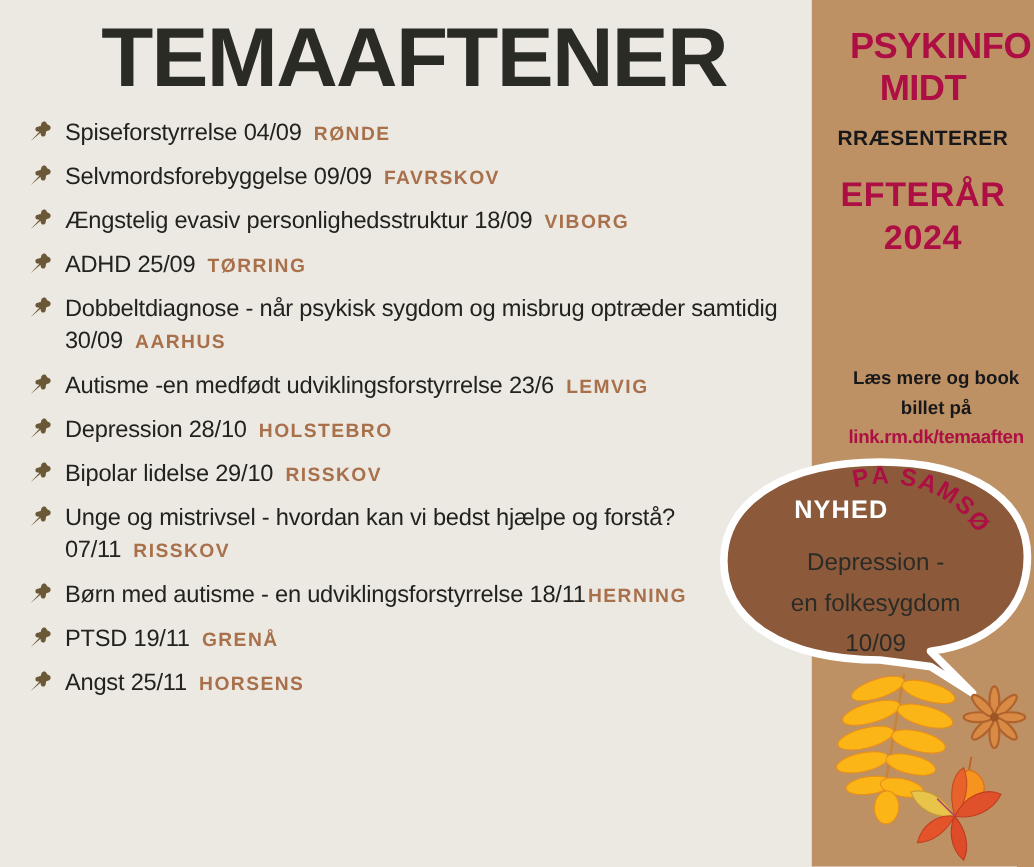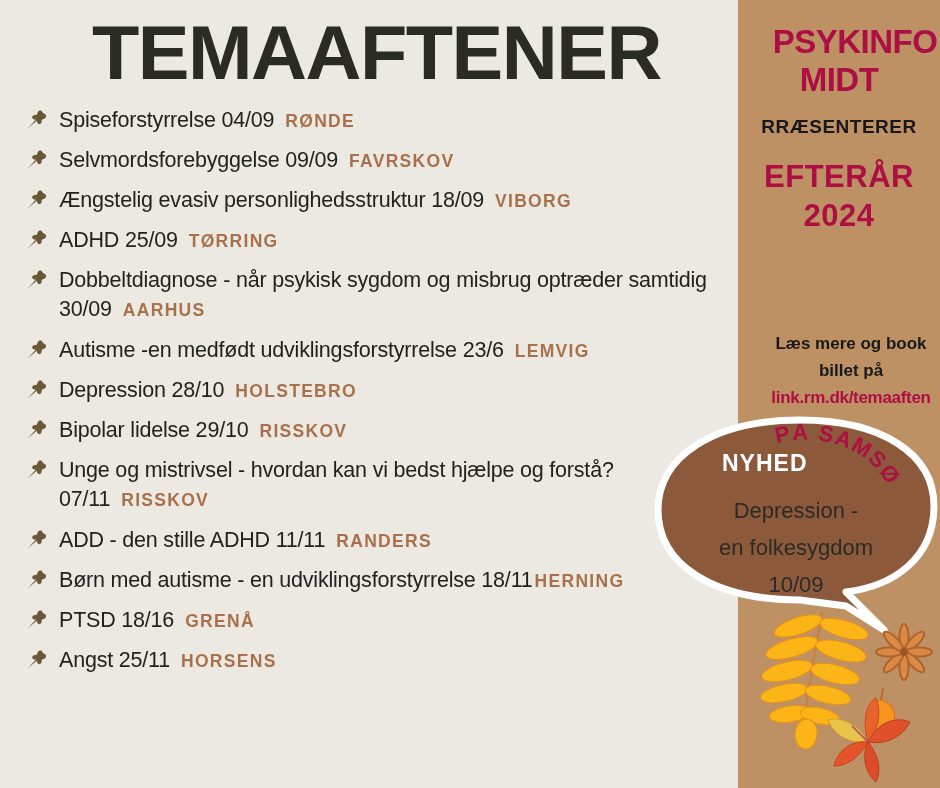--- a/index.html
+++ b/index.html
@@ -196,50 +196,40 @@
       <span class="pin">
         <svg width="26" height="26" viewBox="0 0 26 26">
             <path d="M17.2 2.6c-1.4-.5-2.8.2-3.4 1.3-.5 1-.3 1.9-1 2.6-.7.7-1.8.5-2.9.8-1.3.4-2 1.6-1.6 2.8.3.9 1.2 1.4 2.2 1.5l1.3.1-8 8.6 9-7.6.2 1.3c.2 1 .8 1.9 1.8 2.1 1.3.3 2.4-.5 2.7-1.8.3-1.1 0-2.2.7-2.9.7-.7 1.7-.4 2.6-1 1.1-.7 1.6-2.1 1-3.4-.4-.9-1.3-1.3-2.2-1.6-1-.3-1.5-2.4-2.4-2.8z" fill="#6B5836"></path>
           </svg>
       </span>
       <span class="event-text">
         <span>Unge og mistrivsel - hvordan kan vi bedst hjælpe og forstå? 07/11</span><span class="city">RISSKOV</span>
       </span>
     </div>
 
-    <div class="event-row">
-      <span class="pin">
-        <svg width="26" height="26" viewBox="0 0 26 26">
-            <path d="M17.2 2.6c-1.4-.5-2.8.2-3.4 1.3-.5 1-.3 1.9-1 2.6-.7.7-1.8.5-2.9.8-1.3.4-2 1.6-1.6 2.8.3.9 1.2 1.4 2.2 1.5l1.3.1-8 8.6 9-7.6.2 1.3c.2 1 .8 1.9 1.8 2.1 1.3.3 2.4-.5 2.7-1.8.3-1.1 0-2.2.7-2.9.7-.7 1.7-.4 2.6-1 1.1-.7 1.6-2.1 1-3.4-.4-.9-1.3-1.3-2.2-1.6-1-.3-1.5-2.4-2.4-2.8z" fill="#6B5836"></path>
-          </svg>
-      </span>
-      <span class="event-text">
-        <span>ADD - den stille ADHD 11/11</span><span class="city">RANDERS</span>
-      </span>
-    </div>
 
     <div class="event-row">
       <span class="pin">
         <svg width="26" height="26" viewBox="0 0 26 26">
             <path d="M17.2 2.6c-1.4-.5-2.8.2-3.4 1.3-.5 1-.3 1.9-1 2.6-.7.7-1.8.5-2.9.8-1.3.4-2 1.6-1.6 2.8.3.9 1.2 1.4 2.2 1.5l1.3.1-8 8.6 9-7.6.2 1.3c.2 1 .8 1.9 1.8 2.1 1.3.3 2.4-.5 2.7-1.8.3-1.1 0-2.2.7-2.9.7-.7 1.7-.4 2.6-1 1.1-.7 1.6-2.1 1-3.4-.4-.9-1.3-1.3-2.2-1.6-1-.3-1.5-2.4-2.4-2.8z" fill="#6B5836"></path>
           </svg>
       </span>
       <span class="event-text">
         <span>Børn med autisme - en udviklingsforstyrrelse 18/11</span><span class="city tight">HERNING</span>
       </span>
     </div>
 
     <div class="event-row">
       <span class="pin">
         <svg width="26" height="26" viewBox="0 0 26 26">
             <path d="M17.2 2.6c-1.4-.5-2.8.2-3.4 1.3-.5 1-.3 1.9-1 2.6-.7.7-1.8.5-2.9.8-1.3.4-2 1.6-1.6 2.8.3.9 1.2 1.4 2.2 1.5l1.3.1-8 8.6 9-7.6.2 1.3c.2 1 .8 1.9 1.8 2.1 1.3.3 2.4-.5 2.7-1.8.3-1.1 0-2.2.7-2.9.7-.7 1.7-.4 2.6-1 1.1-.7 1.6-2.1 1-3.4-.4-.9-1.3-1.3-2.2-1.6-1-.3-1.5-2.4-2.4-2.8z" fill="#6B5836"></path>
           </svg>
       </span>
       <span class="event-text">
-        <span>PTSD 18/16</span><span class="city">GRENÅ</span>
+        <span>PTSD 19/11</span><span class="city">GRENÅ</span>
       </span>
     </div>
 
     <div class="event-row">
       <span class="pin">
         <svg width="26" height="26" viewBox="0 0 26 26">
             <path d="M17.2 2.6c-1.4-.5-2.8.2-3.4 1.3-.5 1-.3 1.9-1 2.6-.7.7-1.8.5-2.9.8-1.3.4-2 1.6-1.6 2.8.3.9 1.2 1.4 2.2 1.5l1.3.1-8 8.6 9-7.6.2 1.3c.2 1 .8 1.9 1.8 2.1 1.3.3 2.4-.5 2.7-1.8.3-1.1 0-2.2.7-2.9.7-.7 1.7-.4 2.6-1 1.1-.7 1.6-2.1 1-3.4-.4-.9-1.3-1.3-2.2-1.6-1-.3-1.5-2.4-2.4-2.8z" fill="#6B5836"></path>
           </svg>
       </span>
       <span class="event-text">

